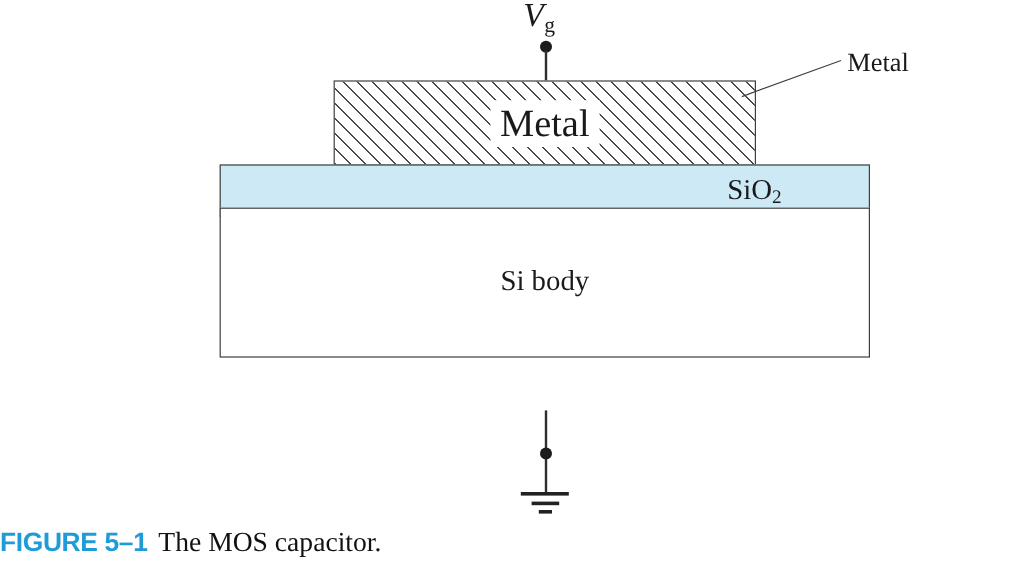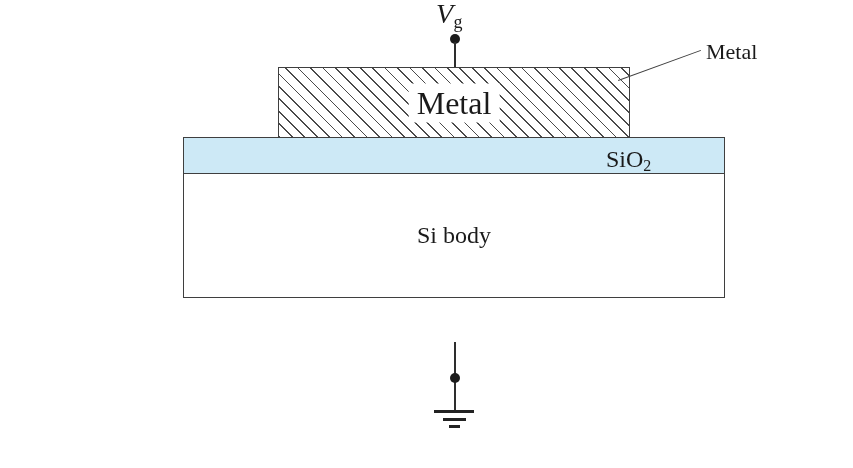--- a/index.html
+++ b/index.html
@@ -190,14 +190,17 @@
   </div>
 
   <div class="wire bottom-wire"></div>
   <div class="dot bottom-dot"></div>
   <div>
     <div class="gnd-bar gnd-bar-1"></div>
     <div class="gnd-bar gnd-bar-2"></div>
     <div class="gnd-bar gnd-bar-3"></div>
   </div>
 
+  <div class="caption">
+    <span class="caption-tag">FIGURE 5–1</span><span class="caption-text">The MOS capacitor.</span>
+  </div>
 
 </div>
 
 </body></html>

